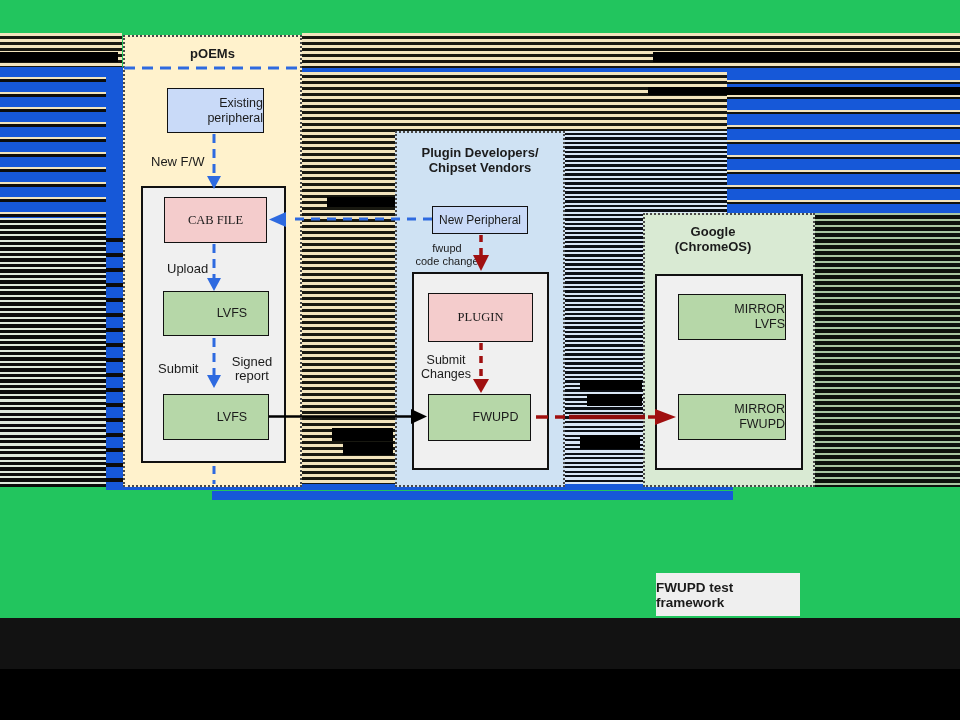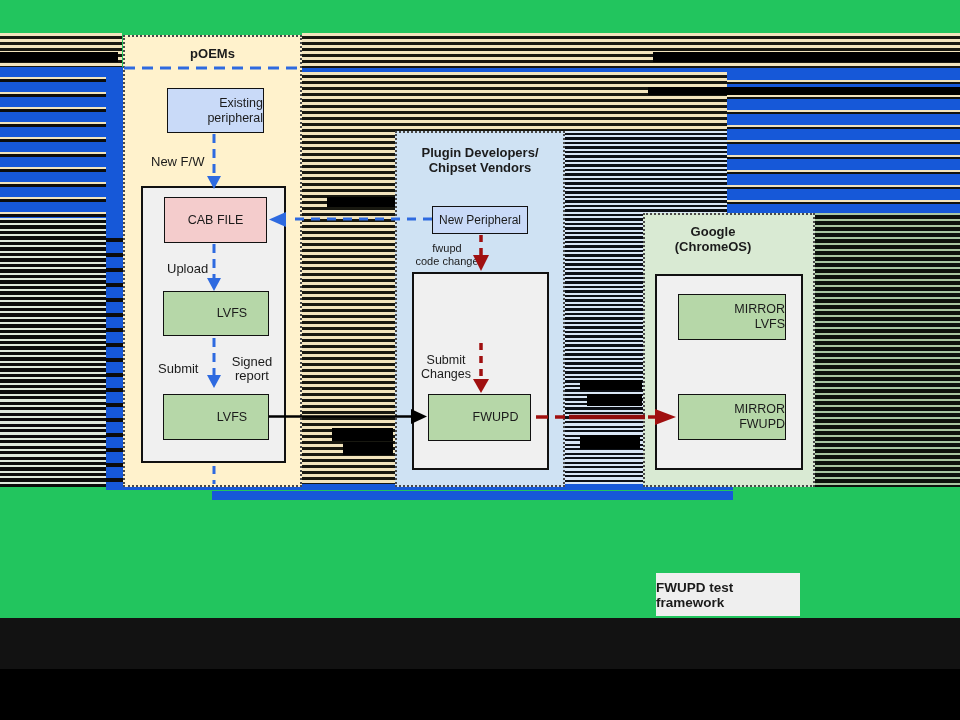--- a/index.html
+++ b/index.html
@@ -23,21 +23,21 @@
   .solid-red     { background:#990000; }
   .gray-band     { background:#121212; }
 
   
   .panel { position:absolute; border:2px dotted #4a4a4a; }
   .panel-title { position:absolute; font-weight:bold; font-size:13px; text-align:center; white-space:pre-line; line-height:15px; }
   .inner-box { position:absolute; background:#f0f0f0; border:2px solid #111; }
   .node { position:absolute; border:1.5px solid #111; display:flex; align-items:center; justify-content:center;
           text-align:right; font-size:12.5px; line-height:15px; }
   .node-blue  { background:#c9daf8; }
-  .node-pink  { background:#f4cccc; }
+  .node-pink  { background:#f4cccc;font-family:Liberation Serif, serif; }
   .node-green { background:#b6d7a8;padding-left:32px; }
   .lbl { position:absolute; font-size:13px; line-height:14px; }
   .prel { white-space:pre-line; }
   .testfw { position:absolute; background:#efefef; display:flex; align-items:center; justify-content:center;
             font-weight:bold; font-size:13.5px; }
   svg.overlay { position:absolute; left:0; top:0; pointer-events:none; }
 </style>
 </head>
 <body>
 
@@ -103,20 +103,23 @@
   <div class="panel-title" style="left:395px;top:145px;width:170px;">Plugin Developers/
 Chipset Vendors</div>
 
   <div class="node node-blue" style="left:432px;top:206px;width:96px;height:28px;font-size:12px;">
     <span>New Peripheral</span>
   </div>
   <div class="lbl prel" style="left:411px;top:242px;width:72px;text-align:center;font-size:11px;line-height:13px;">fwupd
 code change</div>
 
   <div class="inner-box" style="left:412px;top:272px;width:137px;height:198px;"></div>
+  <div class="node node-pink" style="left:428px;top:293px;width:105px;height:49px;">
+    <span>PLUGIN</span>
+  </div>
   <div class="lbl prel" style="left:420px;top:353px;width:52px;text-align:center;font-size:12.5px;">Submit
 Changes</div>
   <div class="node node-green" style="left:428px;top:394px;width:103px;height:47px;">
     <span>FWUPD</span>
   </div>
 
   <div class="panel" style="left:643px;top:213px;width:172px;height:274px;background:#d9ead3;"></div>
   <div class="panel-title" style="left:627px;top:224px;width:172px;">Google
 (ChromeOS)</div>
 

